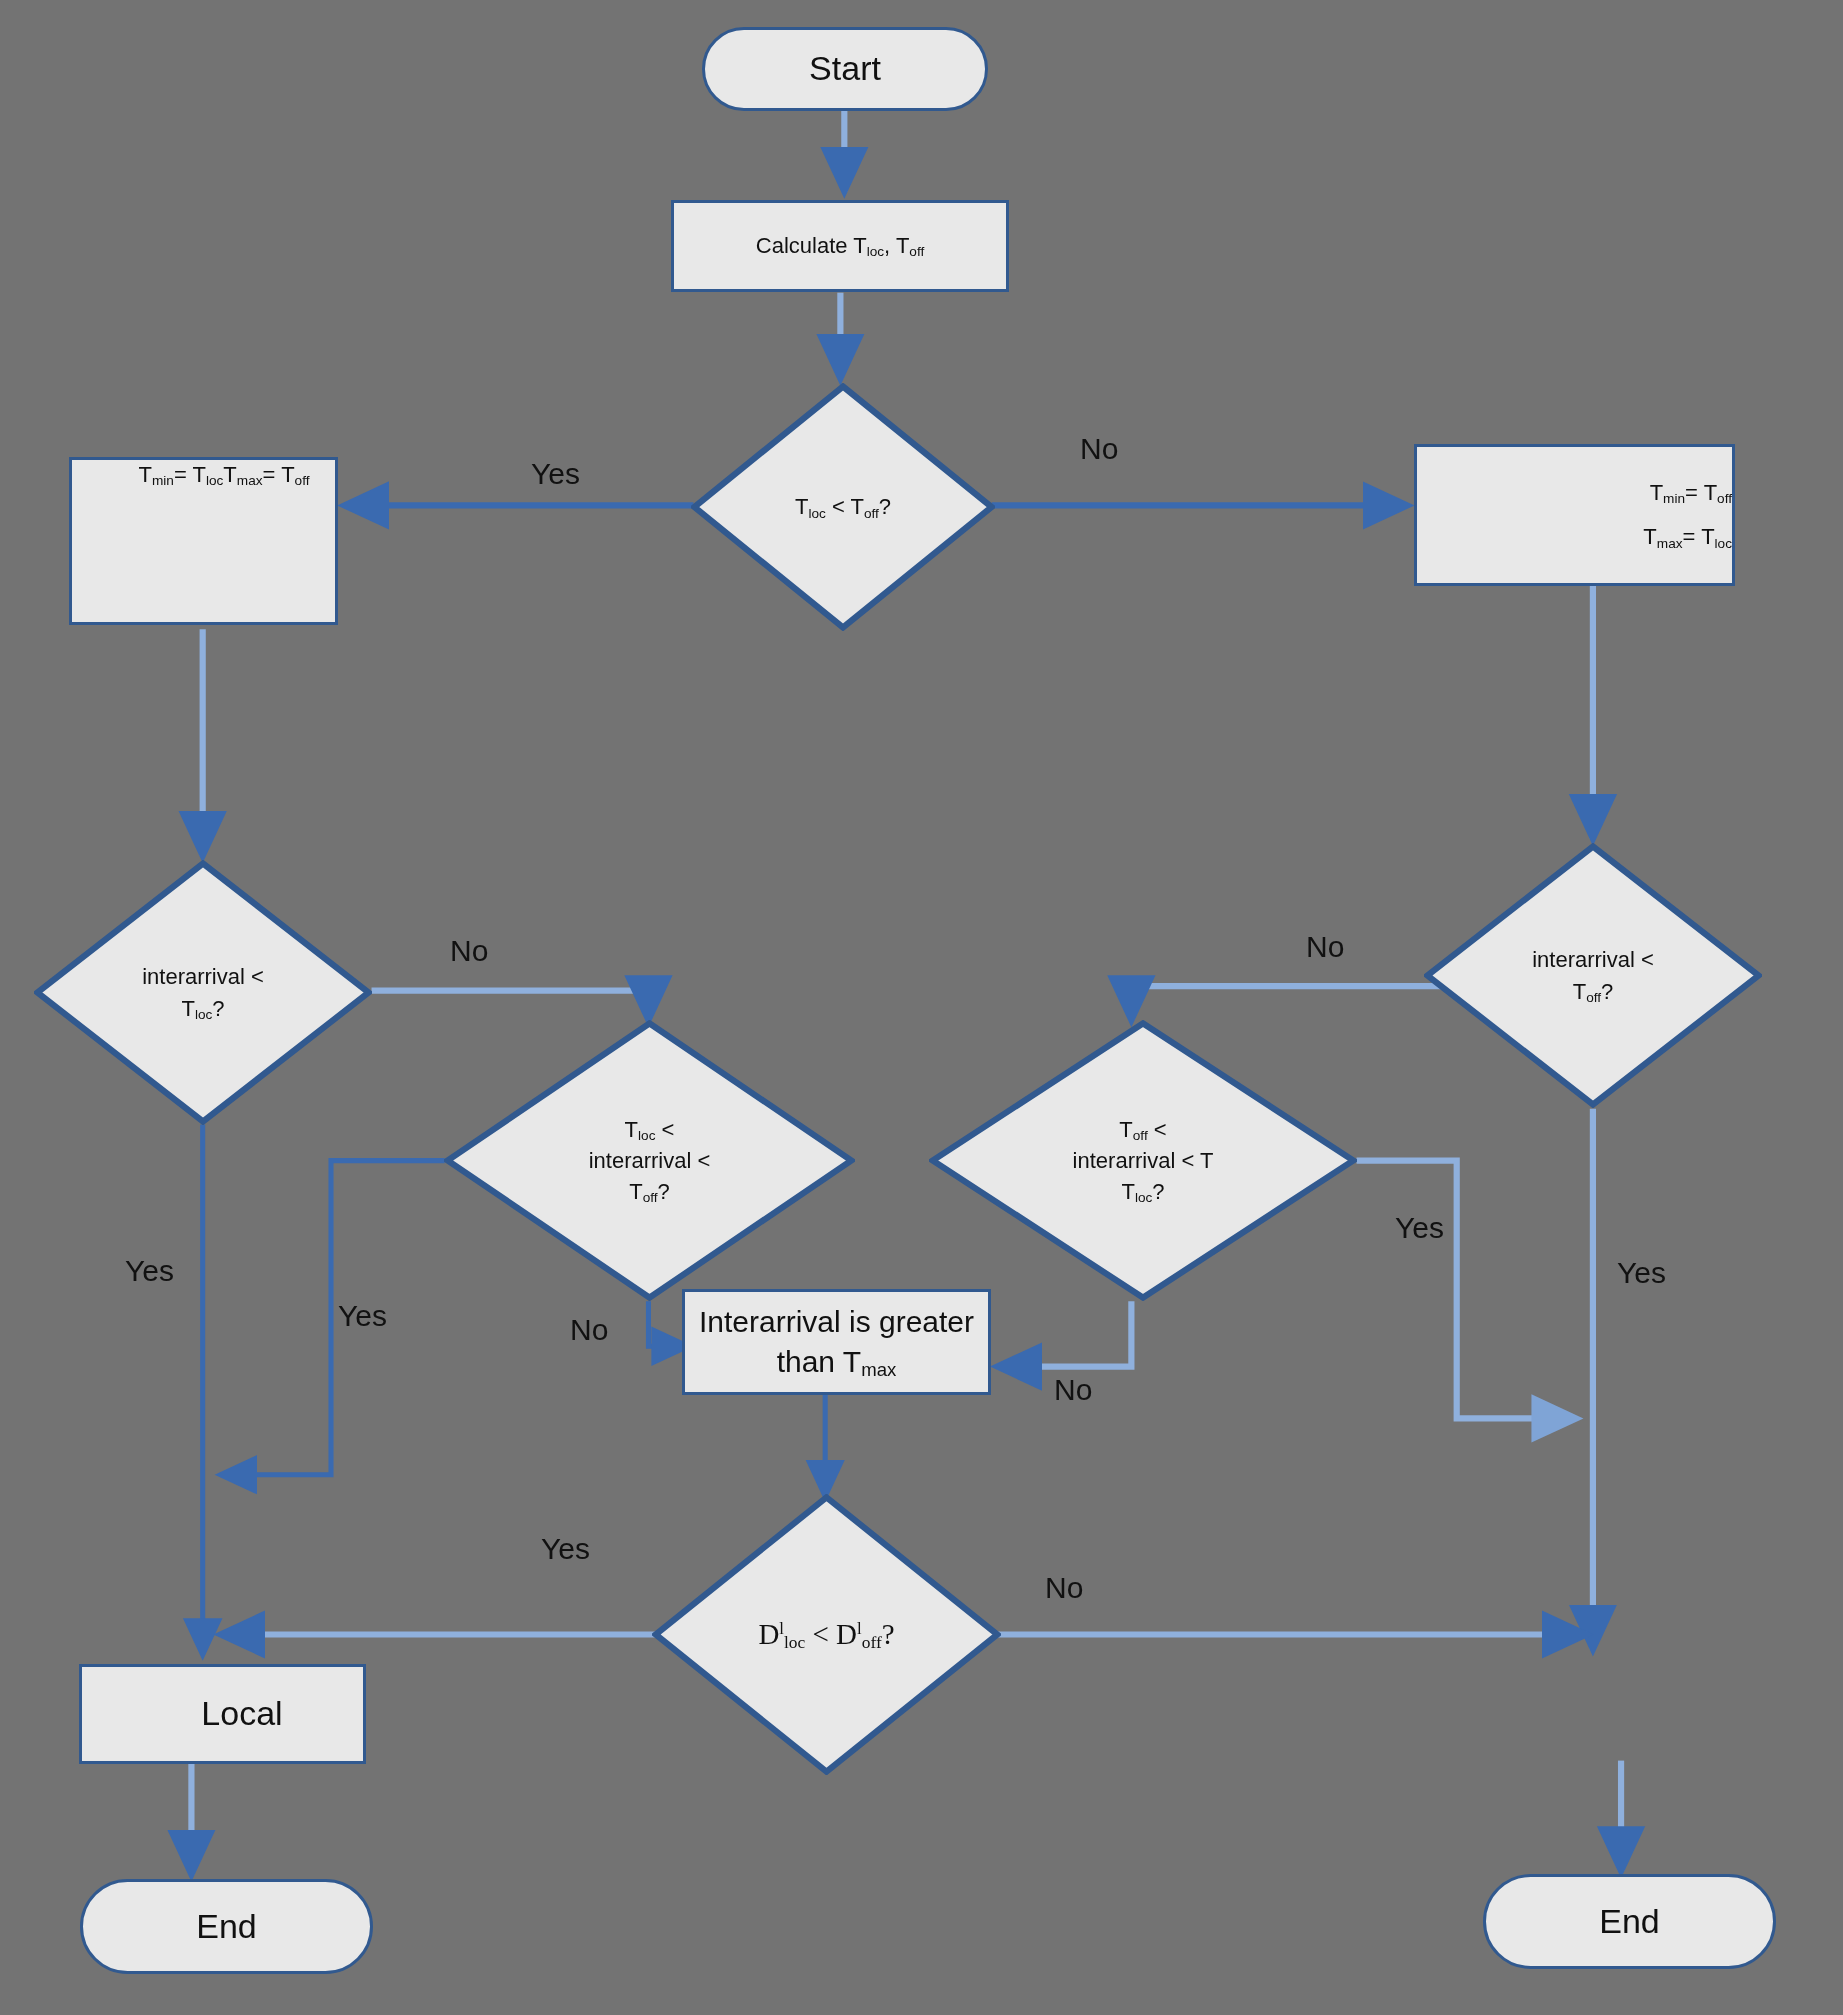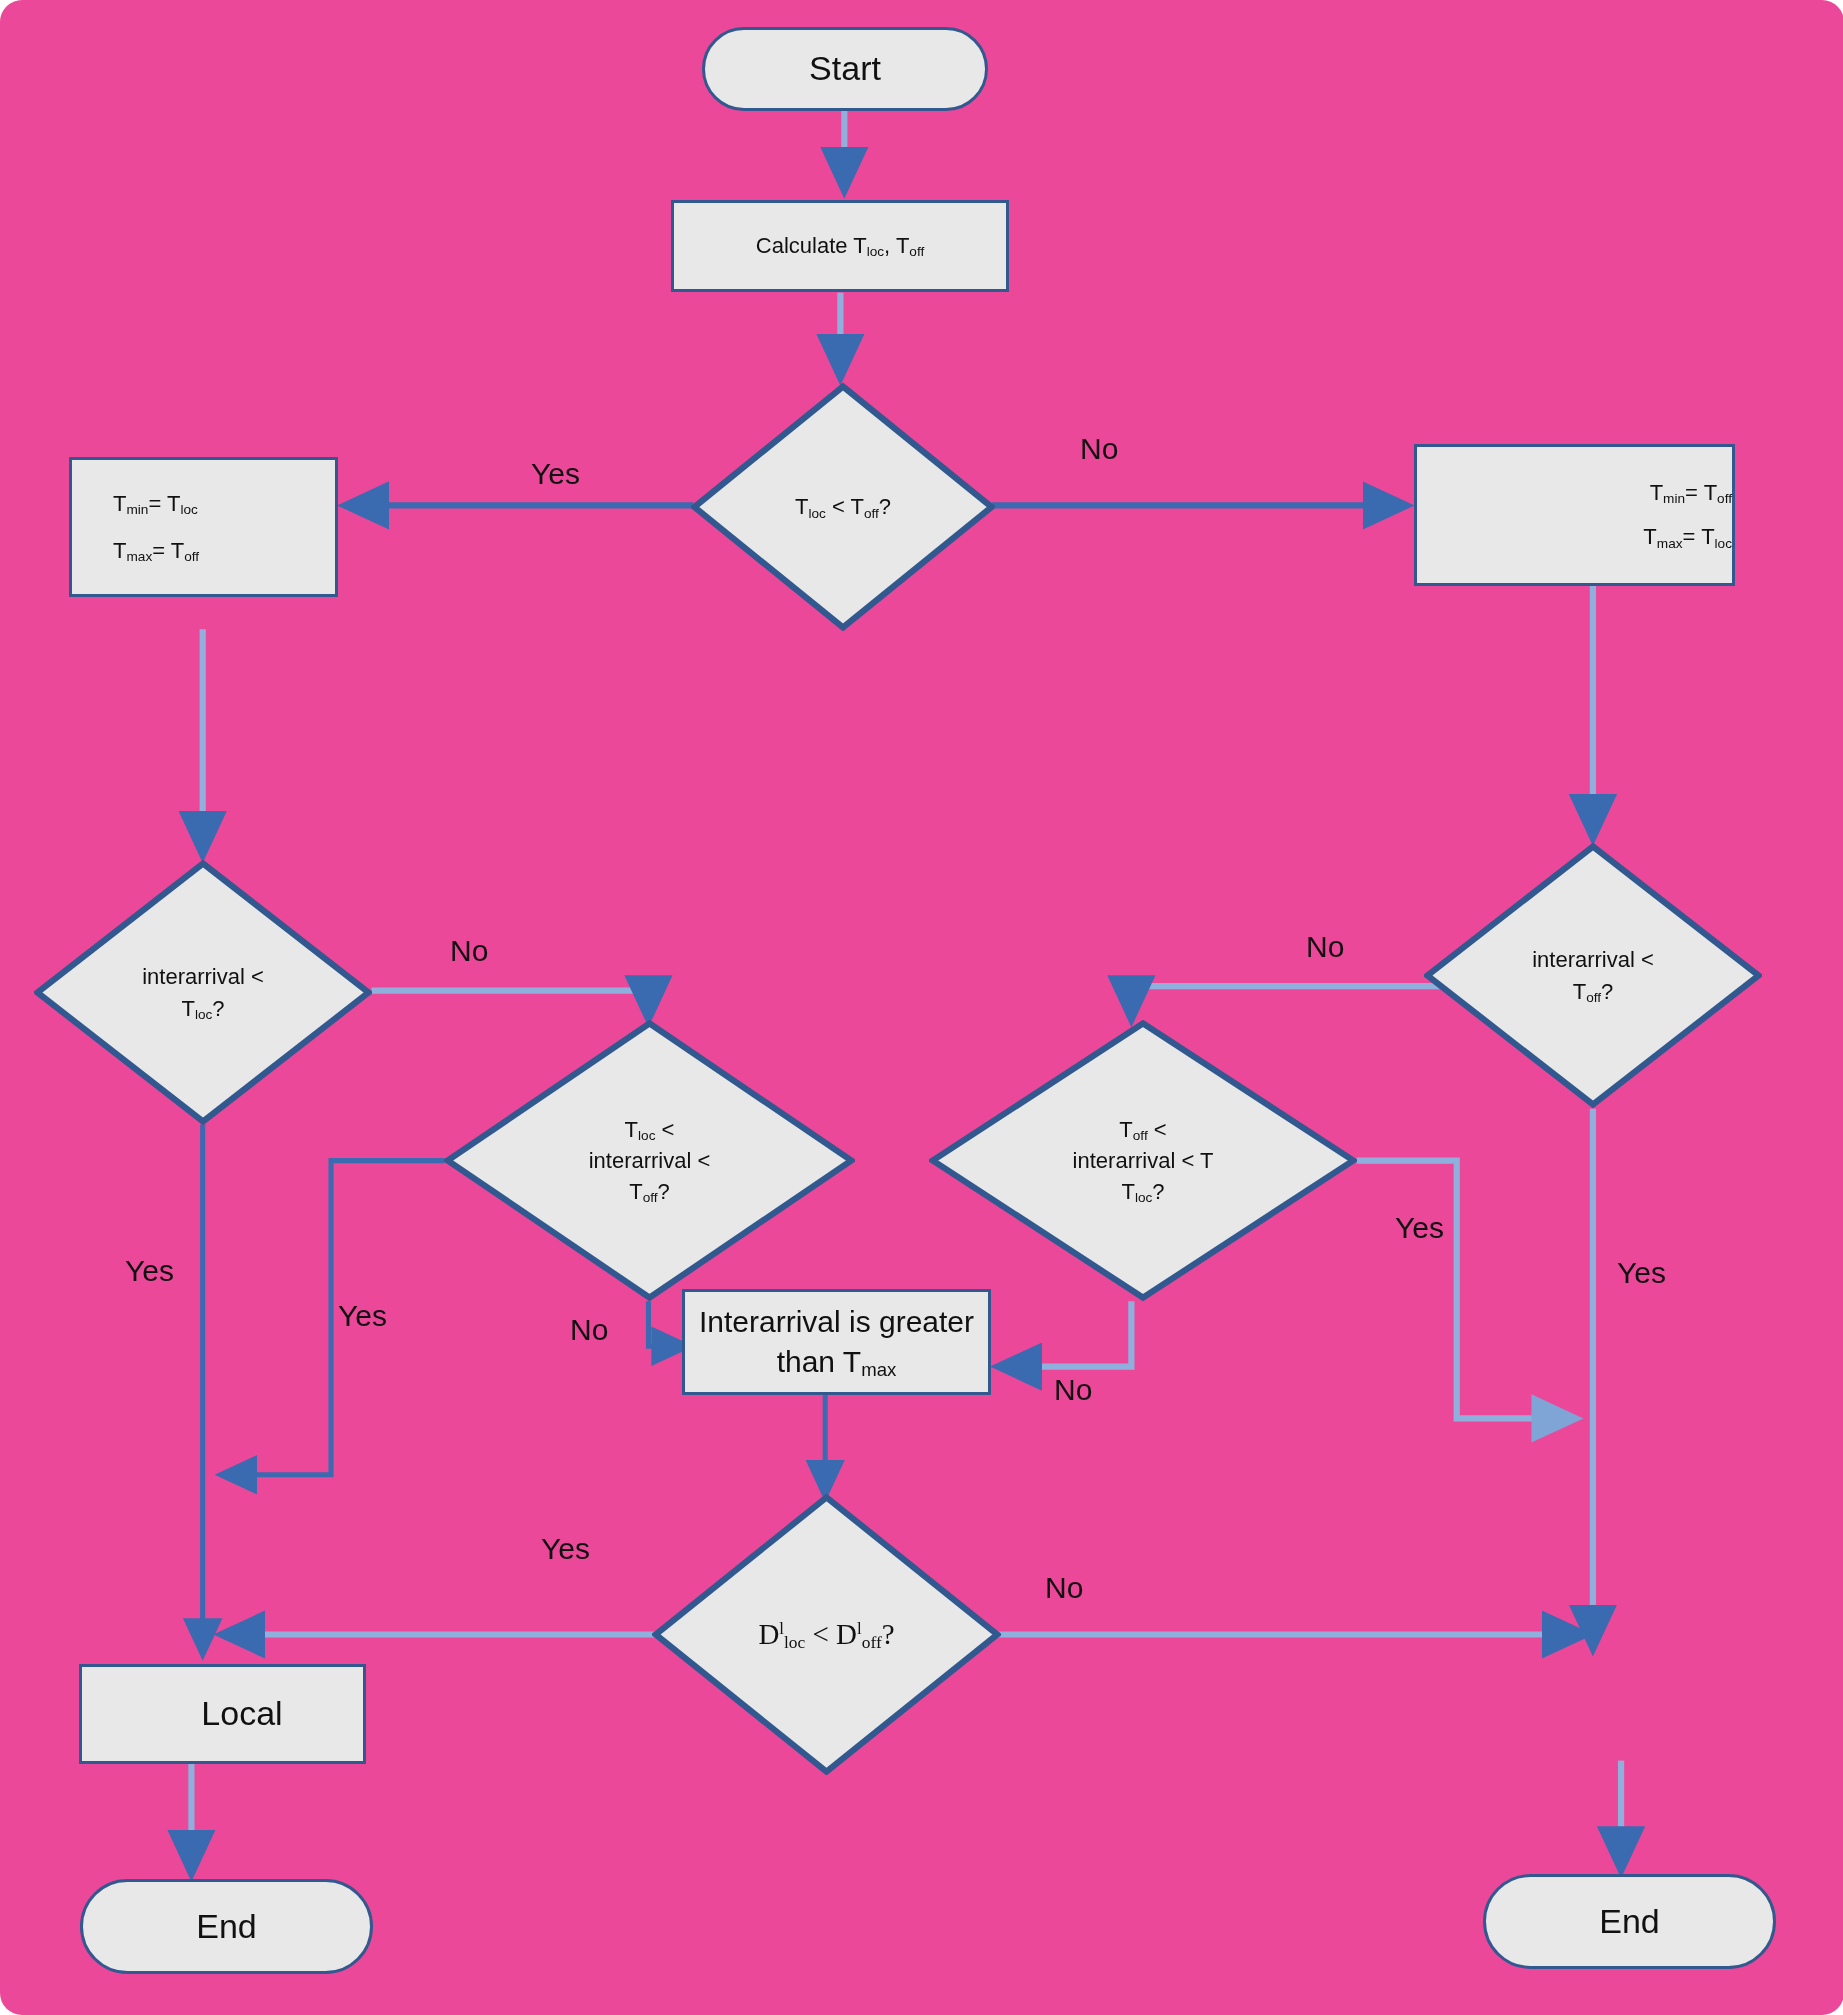--- a/index.html
+++ b/index.html
@@ -1,17 +1,17 @@
 <!DOCTYPE html>
 <html style="font-size:9px"><head>
 <meta charset="utf-8">
 <style>
   html,body{margin:0;padding:0;background:#ffffff;}
   body{font-family:"Liberation Sans", sans-serif;}
-  #canvas{position:relative;width:1844px;height:2015px;background:#ec4899;overflow:hidden;border-radius:22px;}
+  #canvas{position:relative;width:1844px;height:2015px;background:#737373;overflow:hidden;}
   svg.edges{position:absolute;left:0;top:0;width:1844px;height:2015px;}
 
   .node{position:absolute;box-sizing:border-box;background:#e8e8e8;
         display:flex;align-items:center;justify-content:center;text-align:center;
         color:#111;line-height:1.35;}
   .rect{border:3.4px solid #31598f;}
   .term{border:3.4px solid #31598f;border-radius:5628px;}
   .diamond-wrap{position:absolute;}
   .diamond-shape{position:absolute;left:0;top:0;width:100%;height:100%;}
   .diamond-label{position:absolute;left:0;top:0;width:100%;height:100%;
@@ -89,21 +89,21 @@
   </svg>
 
   <div class="node term t60" style="left:702px;top:27px;width:286px;height:84px;">
     <span>Start</span>
   </div>
 
   <div class="node rect t58" style="left:671px;top:200px;width:338px;height:92px;">
     <span>Calculate T<sub>loc</sub>, T<sub>off</sub></span>
   </div>
 
-  <div class="node rect t58" style="left:69px;top:457px;width:269px;height:140px;flex-direction:column;align-items:flex-start;padding-left:41px;justify-content:center;">
+  <div class="node rect t58" style="left:69px;top:457px;width:269px;height:168px;flex-direction:row;align-items:flex-start;padding-left:41px;justify-content:center;">
     <span style="margin-bottom:17px;">T<sub>min</sub>= T<sub>loc</sub></span>
     <span>T<sub>max</sub>= T<sub>off</sub></span>
   </div>
 
   <div class="node rect t58" style="left:1414px;top:444px;width:321px;height:142px;flex-direction:column;align-items:flex-end;padding-left:56px;justify-content:center;">
     <span style="margin-bottom:14.6px;">T<sub>min</sub>= T<sub>off</sub></span>
     <span>T<sub>max</sub>= T<sub>loc</sub></span>
   </div>
 
   <div class="node rect t54" style="left:682px;top:1289px;width:309px;height:106px;">

